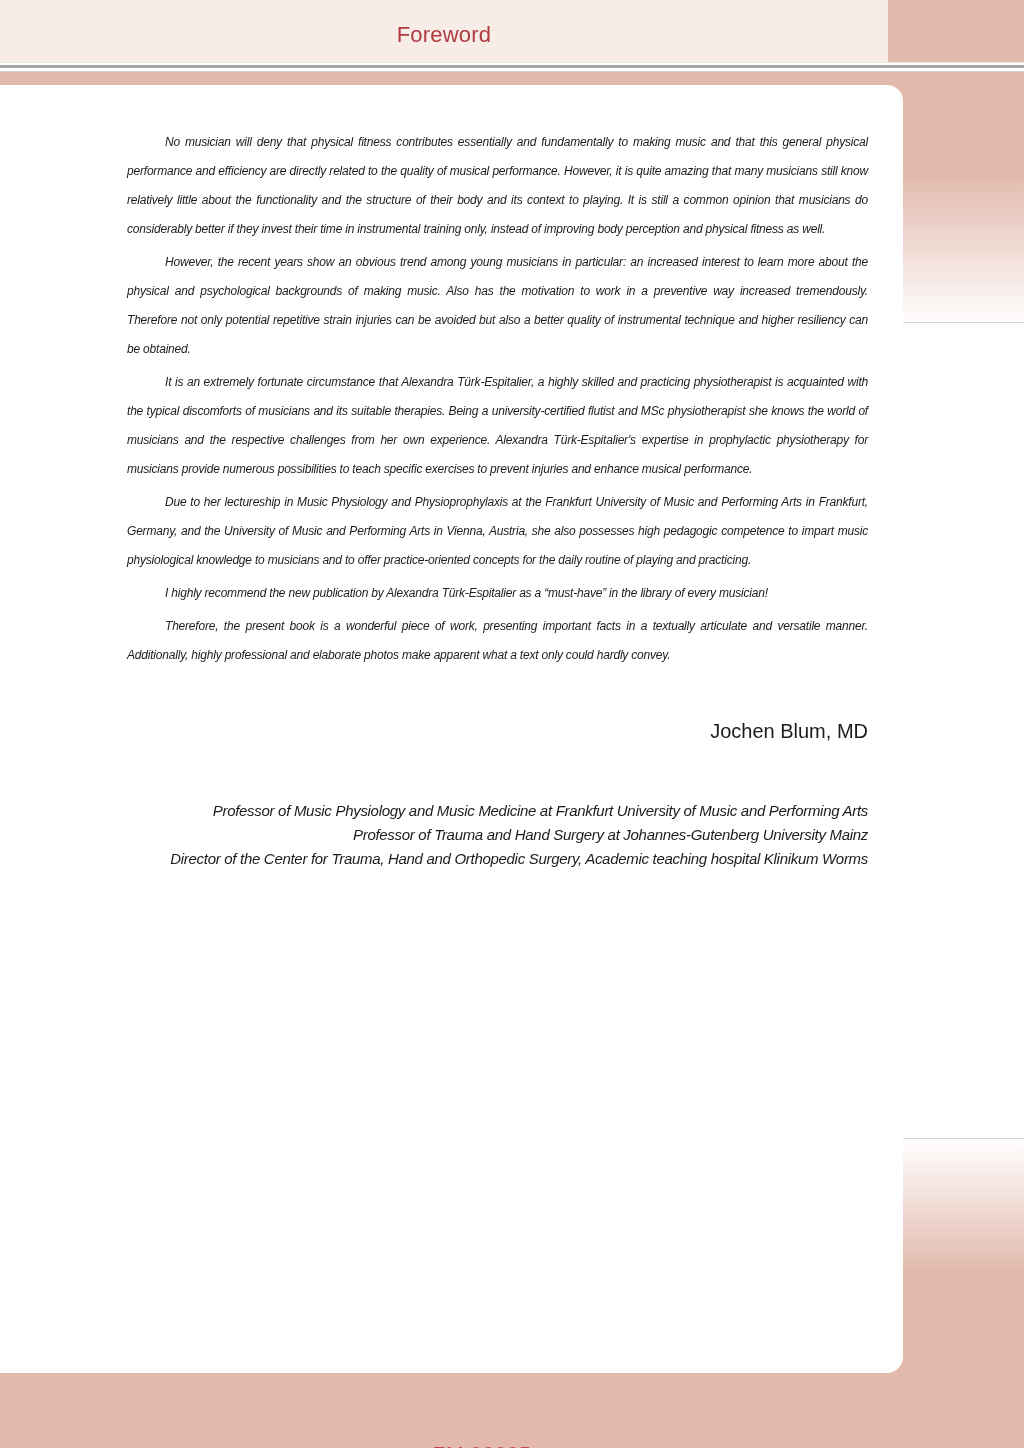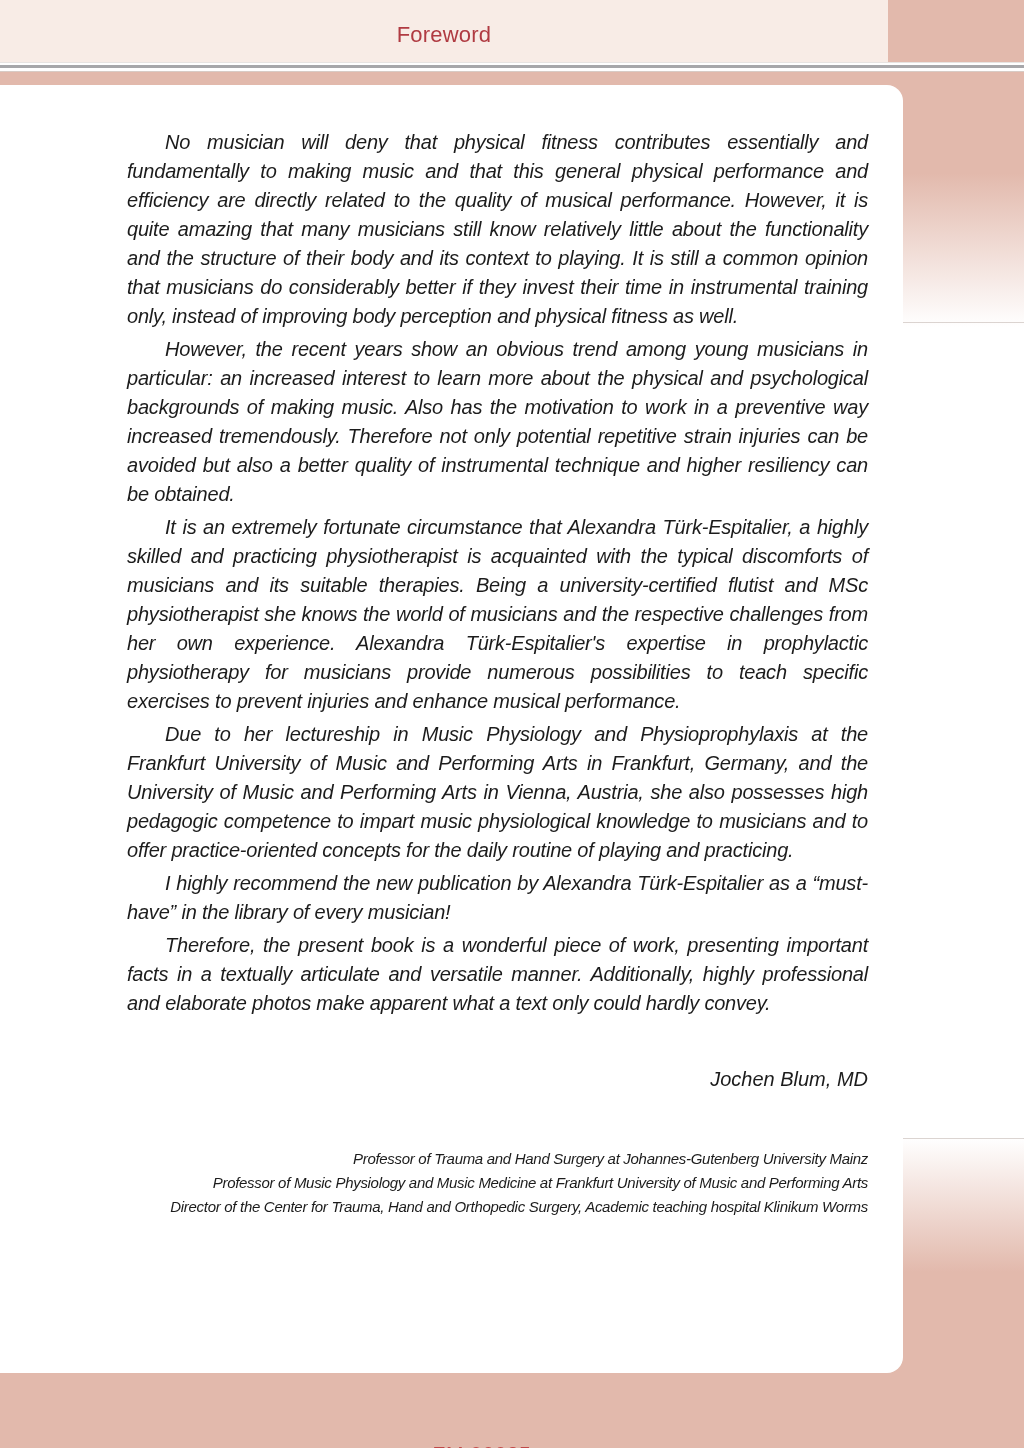--- a/index.html
+++ b/index.html
@@ -59,30 +59,29 @@
     background:#ffffff;
     border-radius:0 16px 16px 0;
     padding:43px 35px 0 127px;
   }
 
   .body-par{
     margin:0 0 4px 0;
     text-indent:38px;
     text-align:justify;
     font-style:italic;
-    font-size:20px;
+    font-size:12px;
     line-height:29px;
     letter-spacing:-0.2px;
     color:var(--text-ink);
   }
 
   .signature{
     margin-top:50px;
     text-align:right;
-    font-style:italic;
     font-size:20px;
     color:var(--text-ink);
   }
 
   .credits{
     margin-top:56px;
     margin-left:-30px;
     text-align:right;
     font-style:italic;
     font-size:15px;
@@ -123,22 +122,22 @@
     <p class="body-par">No musician will deny that physical fitness contributes essentially and fundamentally to making music and that this general physical performance and efficiency are directly related to the quality of musical performance. However, it is quite amazing that many musicians still know relatively little about the functionality and the structure of their body and its context to playing. It is still a common opinion that musicians do considerably better if they invest their time in instrumental training only, instead of improving body perception and physical fitness as well.</p>
     <p class="body-par">However, the recent years show an obvious trend among young musicians in particular: an increased interest to learn more about the physical and psychological backgrounds of making music. Also has the motivation to work in a preventive way increased tremendously. Therefore not only potential repetitive strain injuries can be avoided but also a better quality of instrumental technique and higher resiliency can be obtained.</p>
     <p class="body-par">It is an extremely fortunate circumstance that Alexandra Türk-Espitalier, a highly skilled and practicing physiotherapist is acquainted with the typical discomforts of musicians and its suitable therapies. Being a university-certified flutist and MSc physiotherapist she knows the world of musicians and the respective challenges from her own experience. Alexandra Türk-Espitalier's expertise in prophylactic physiotherapy for musicians provide numerous possibilities to teach specific exercises to prevent injuries and enhance musical performance.</p>
     <p class="body-par">Due to her lectureship in Music Physiology and Physioprophylaxis at the Frankfurt University of Music and Performing Arts in Frankfurt, Germany, and the University of Music and Performing Arts in Vienna, Austria, she also possesses high pedagogic competence to impart music physiological knowledge to musicians and to offer practice-oriented concepts for the daily routine of playing and practicing.</p>
     <p class="body-par">I highly recommend the new publication by Alexandra Türk-Espitalier as a “must-have” in the library of every musician!</p>
     <p class="body-par">Therefore, the present book is a wonderful piece of work, presenting important facts in a textually articulate and versatile manner. Additionally, highly professional and elaborate photos make apparent what a text only could hardly convey.</p>
 
     <div class="signature">Jochen Blum, MD</div>
 
     <div class="credits">
+      <div class="credit-line">Professor of Music Physiology and Music Medicine at Frankfurt University of Music and Performing Arts</div>
       <div class="credit-line">Professor of Trauma and Hand Surgery at Johannes-Gutenberg University Mainz</div>
-      <div class="credit-line">Professor of Music Physiology and Music Medicine at Frankfurt University of Music and Performing Arts</div>
       <div class="credit-line">Director of the Center for Trauma, Hand and Orthopedic Surgery, Academic teaching hospital Klinikum Worms</div>
     </div>
   </main>
 
   <footer class="footer">
     <div class="code">ZM 00035</div>
   </footer>
 
 </div>
 

